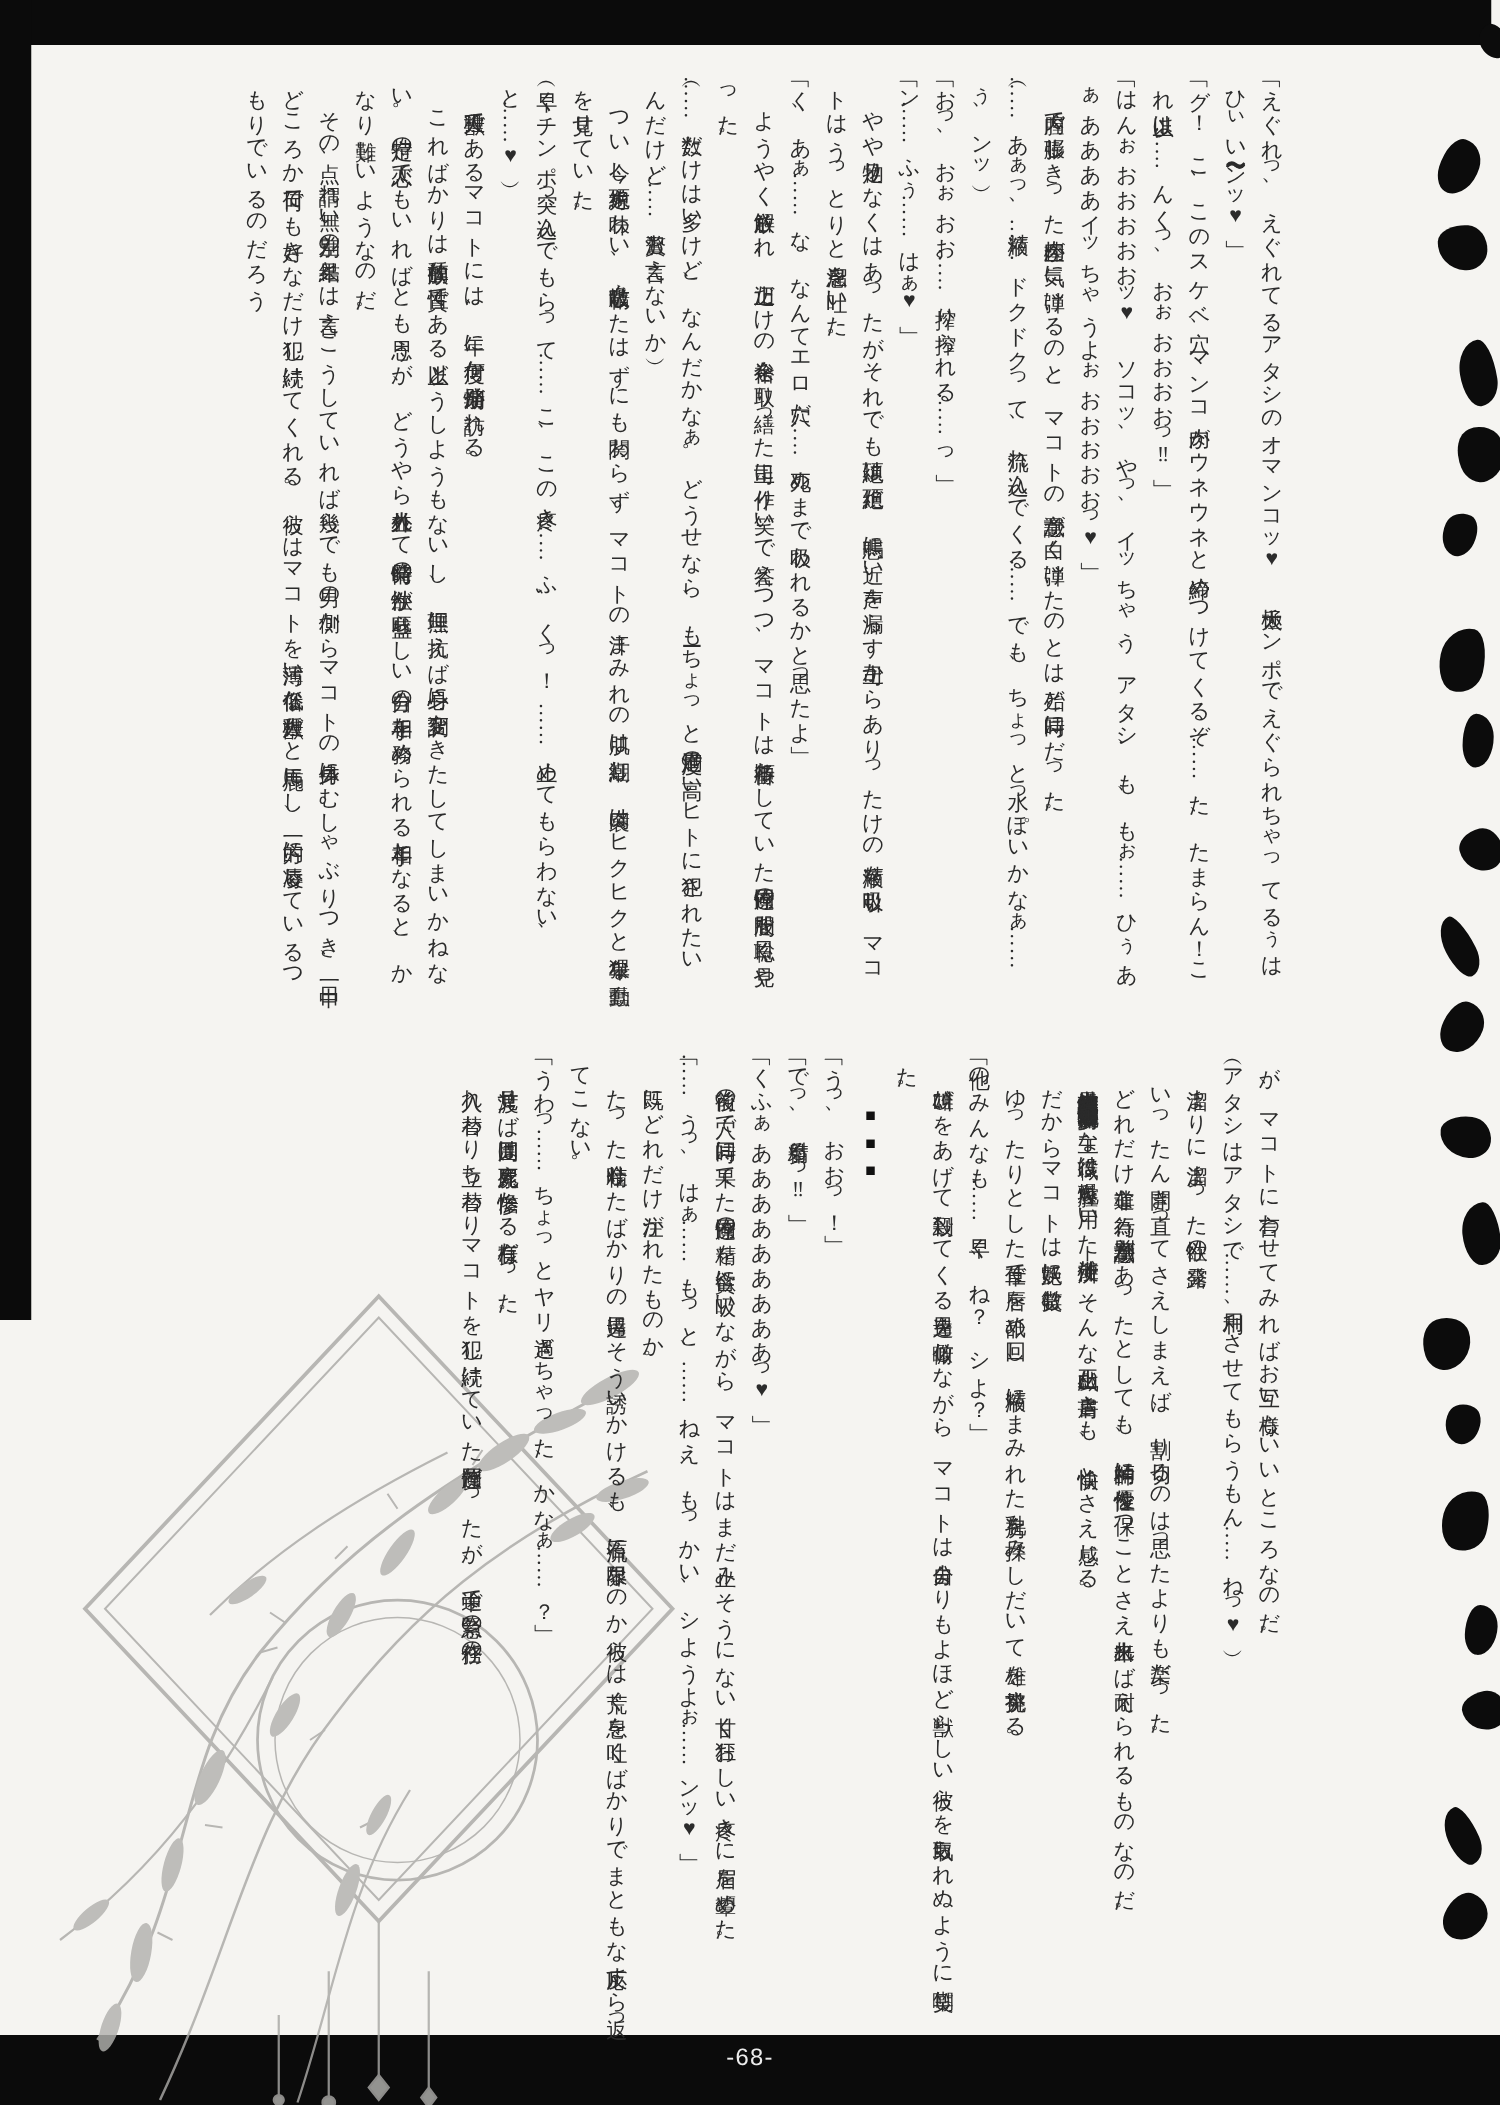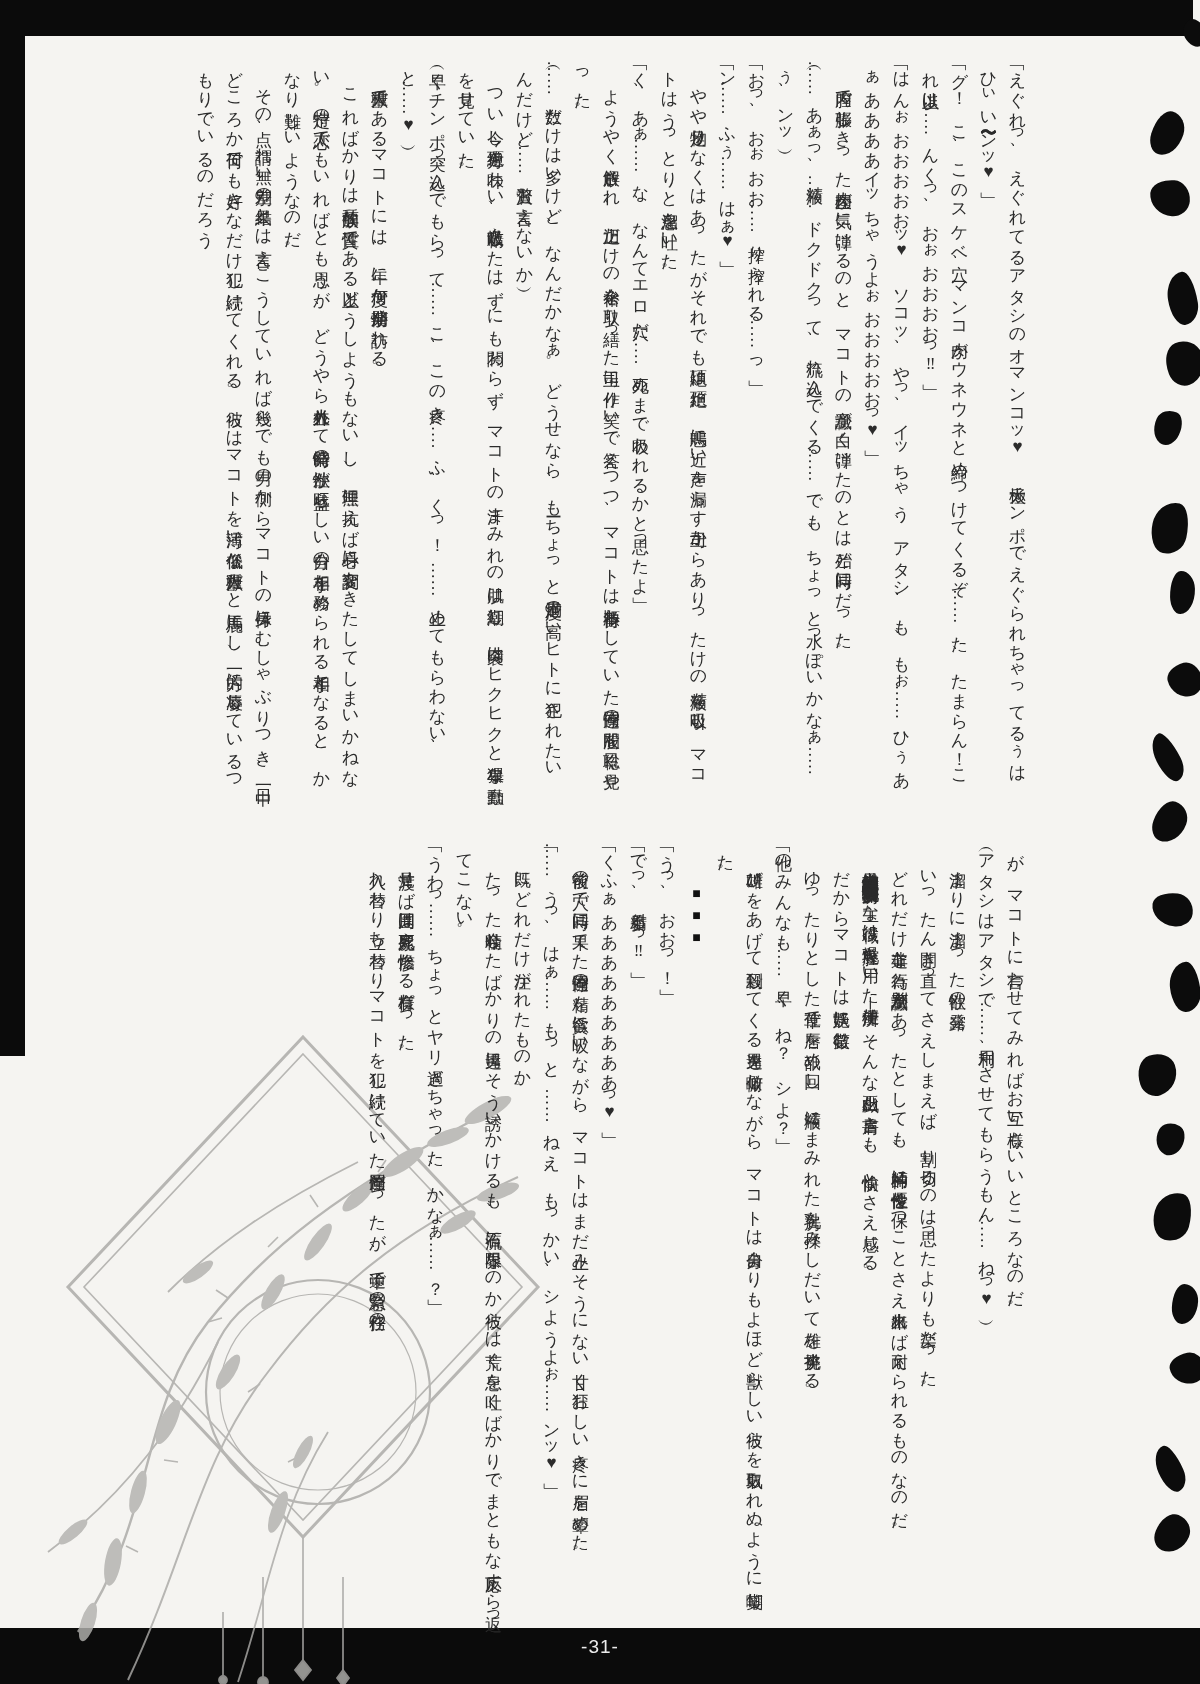--- a/index.html
+++ b/index.html
@@ -84,21 +84,21 @@
       <path d="M285 668 l8 10 l-8 10 l-8 -10 z" fill="#b2b1ae"></path>
       <path d="M325 678 l6 8 l-6 8 l-6 -8 z" fill="#b2b1ae"></path>
       <circle cx="245" cy="690" r="5" fill="#b2b1ae"></circle>
       <circle cx="205" cy="688" r="4" fill="#b2b1ae"></circle>
     </g>
   </svg>
 
   <div class="band-top"></div>
   <div class="band-left"></div>
   <div class="band-bottom"></div>
-  <div class="page-number">-31-</div>
+  <div class="page-number">-68-</div>
 
   <div class="edge-artifacts">
       <div class="blob" style="top: 19px; right: -6px; width: 22px; height: 28px; border-radius: 62% 38% 55% 45% / 48% 62% 38% 52%; transform: rotate(-30deg);"></div>
       <div class="blob" style="top: 111px; right: 17px; width: 31px; height: 45px; border-radius: 45% 55% 60% 40% / 60% 42% 58% 40%; transform: rotate(17deg);"></div>
       <div class="blob" style="top: 180px; right: 10px; width: 40px; height: 36px; border-radius: 58% 42% 42% 58% / 40% 55% 45% 60%; transform: rotate(4deg);"></div>
       <div class="blob" style="top: 272px; right: 3px; width: 29px; height: 53px; border-radius: 62% 38% 55% 45% / 48% 62% 38% 52%; transform: rotate(-9deg);"></div>
       <div class="blob" style="top: 341px; right: -4px; width: 38px; height: 44px; border-radius: 45% 55% 60% 40% / 60% 42% 58% 40%; transform: rotate(-22deg);"></div>
       <div class="blob" style="top: 410px; right: 19px; width: 27px; height: 35px; border-radius: 58% 42% 42% 58% / 40% 55% 45% 60%; transform: rotate(25deg);"></div>
       <div class="blob" style="top: 502px; right: 12px; width: 36px; height: 52px; border-radius: 62% 38% 55% 45% / 48% 62% 38% 52%; transform: rotate(12deg);"></div>
       <div class="blob" style="top: 571px; right: 5px; width: 25px; height: 43px; border-radius: 45% 55% 60% 40% / 60% 42% 58% 40%; transform: rotate(-1deg);"></div>

